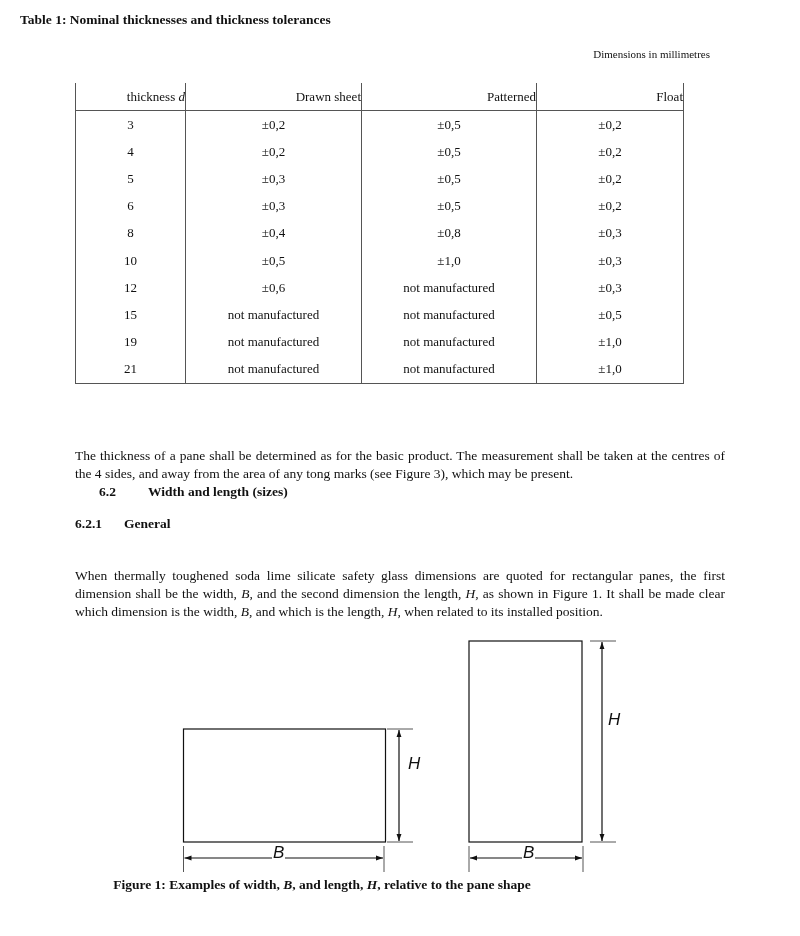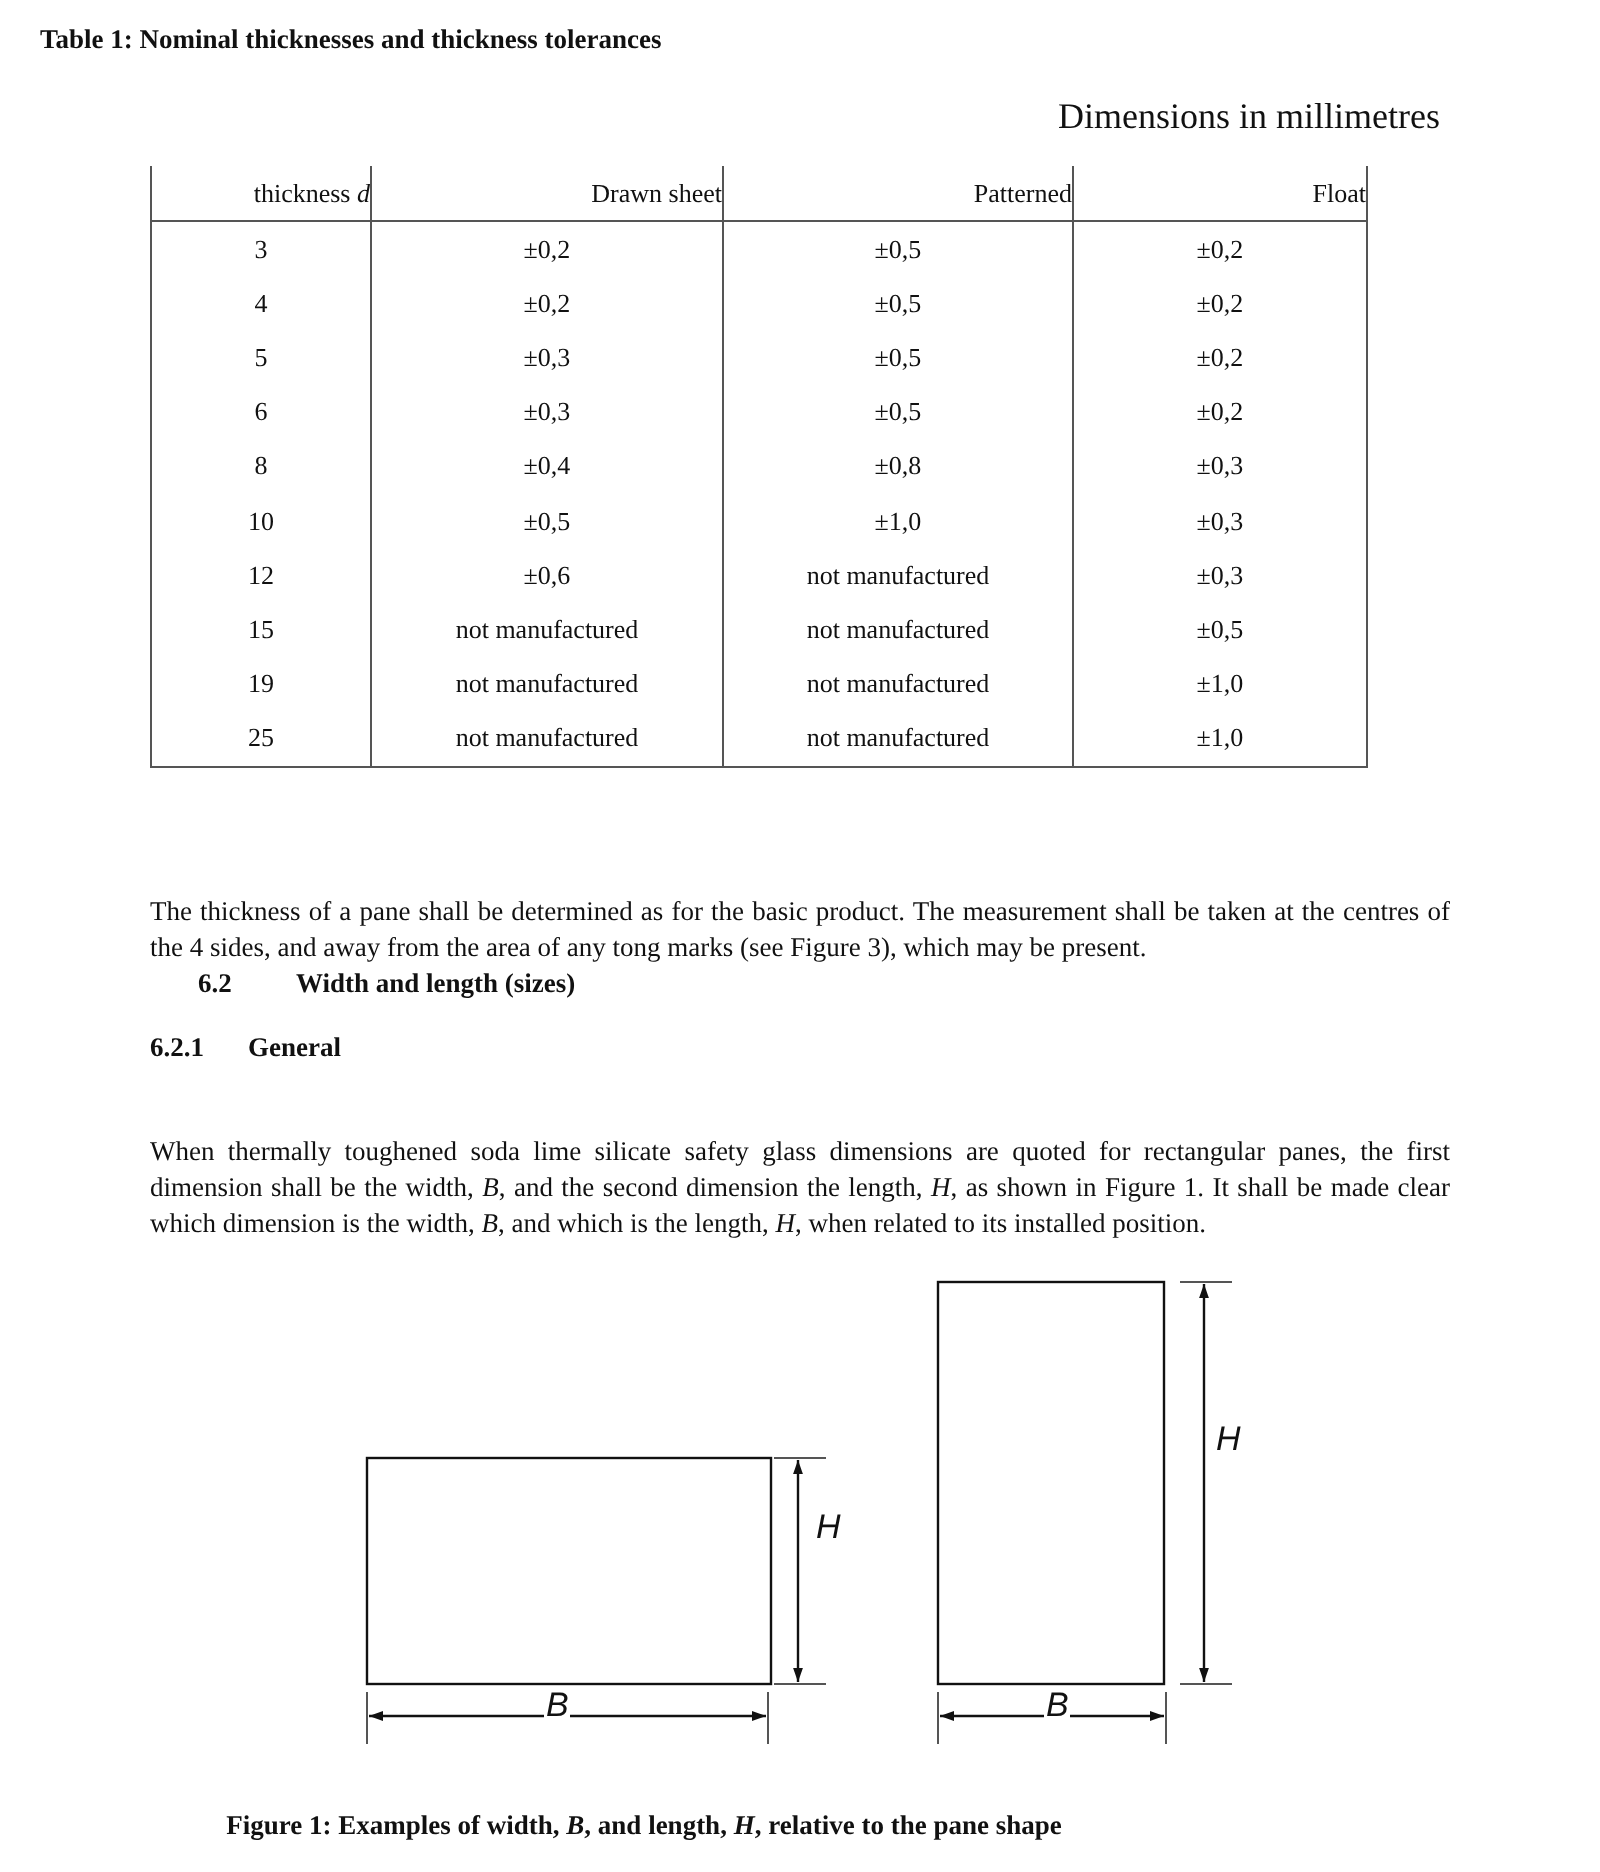--- a/index.html
+++ b/index.html
@@ -6,21 +6,21 @@
   body {
     width: 800px; height: 936px; position: relative; overflow: hidden;
     font-family: "Liberation Serif", "DejaVu Serif", serif;
     color: #111;
   }
   .abs { position: absolute; }
   .table-title {
     left: 0; width: 800px; top: 12px; 
     font-weight: bold; font-size: 13.5px; padding-left: 20px;
   }
-  .dims-note { right: 80px; top: 48px; font-size: 18px; text-align: right; }
+  .dims-note { right: 90px; top: 48px; font-size: 11px; text-align: right; }
 
   table.tol {
     position: absolute; left: 75px; top: 83px; width: 608px;
     border-collapse: collapse; font-size: 13px;
     table-layout: fixed;
   }
   table.tol td, table.tol th {
     font-weight: normal; text-align: center; padding: 0;
     border-left: 1.3px solid #555; border-right: 1.3px solid #555;
   }
@@ -32,21 +32,21 @@
   table.tol tbody td { height: 27.2px; }
   table.tol tbody tr:last-child td { border-bottom: 1.3px solid #555; }
   col.c0 { width: 110px; } col.c1 { width: 176px; } col.c2 { width: 175px; } col.c3 { width: 147px; }
 
   .para { left: 75px; width: 650px; font-size: 13.5px; line-height: 18px; text-align: justify; margin-top: 16px; }
   .para i { font-style: italic; }
   .heading { left: 75px; font-weight: bold; font-size: 13.5px; }
   .heading .num { display: inline-block; width: 49px; }
 
   svg.fig { position: absolute; left: 0; top: 0; }
-  .fig-caption { left: 0; width: 644px; top: 905px; text-align: center; font-weight: bold; font-size: 13.5px; font-family: Liberation Serif, serif; }
+  .fig-caption { left: 0; width: 644px; top: 877px; text-align: center; font-weight: bold; font-size: 13.5px; font-family: Liberation Serif, serif; }
 </style>
 </head>
 <body>
 
 <div class="abs table-title">Table 1: Nominal thicknesses and thickness tolerances</div>
 <div class="abs dims-note">Dimensions in millimetres</div>
 
 <table class="tol">
   <colgroup>
       <col class="c0">
@@ -111,21 +111,21 @@
         <td>not manufactured</td>
         <td>±0,5</td>
       </tr>
     <tr>
         <td>19</td>
         <td>not manufactured</td>
         <td>not manufactured</td>
         <td>±1,0</td>
       </tr>
     <tr>
-        <td>25</td>
+        <td>21</td>
         <td>not manufactured</td>
         <td>not manufactured</td>
         <td>±1,0</td>
       </tr>
   </tbody>
 </table>
 
 <div class="abs para" style="top:431px;">The thickness of a pane shall be determined as for the basic product.  The measurement shall be taken at the centres of the 4 sides, and away from the area of any tong marks (see Figure 3), which may be present.</div>
 
 <div class="abs heading" style="top:484px;margin-left:24px;">

